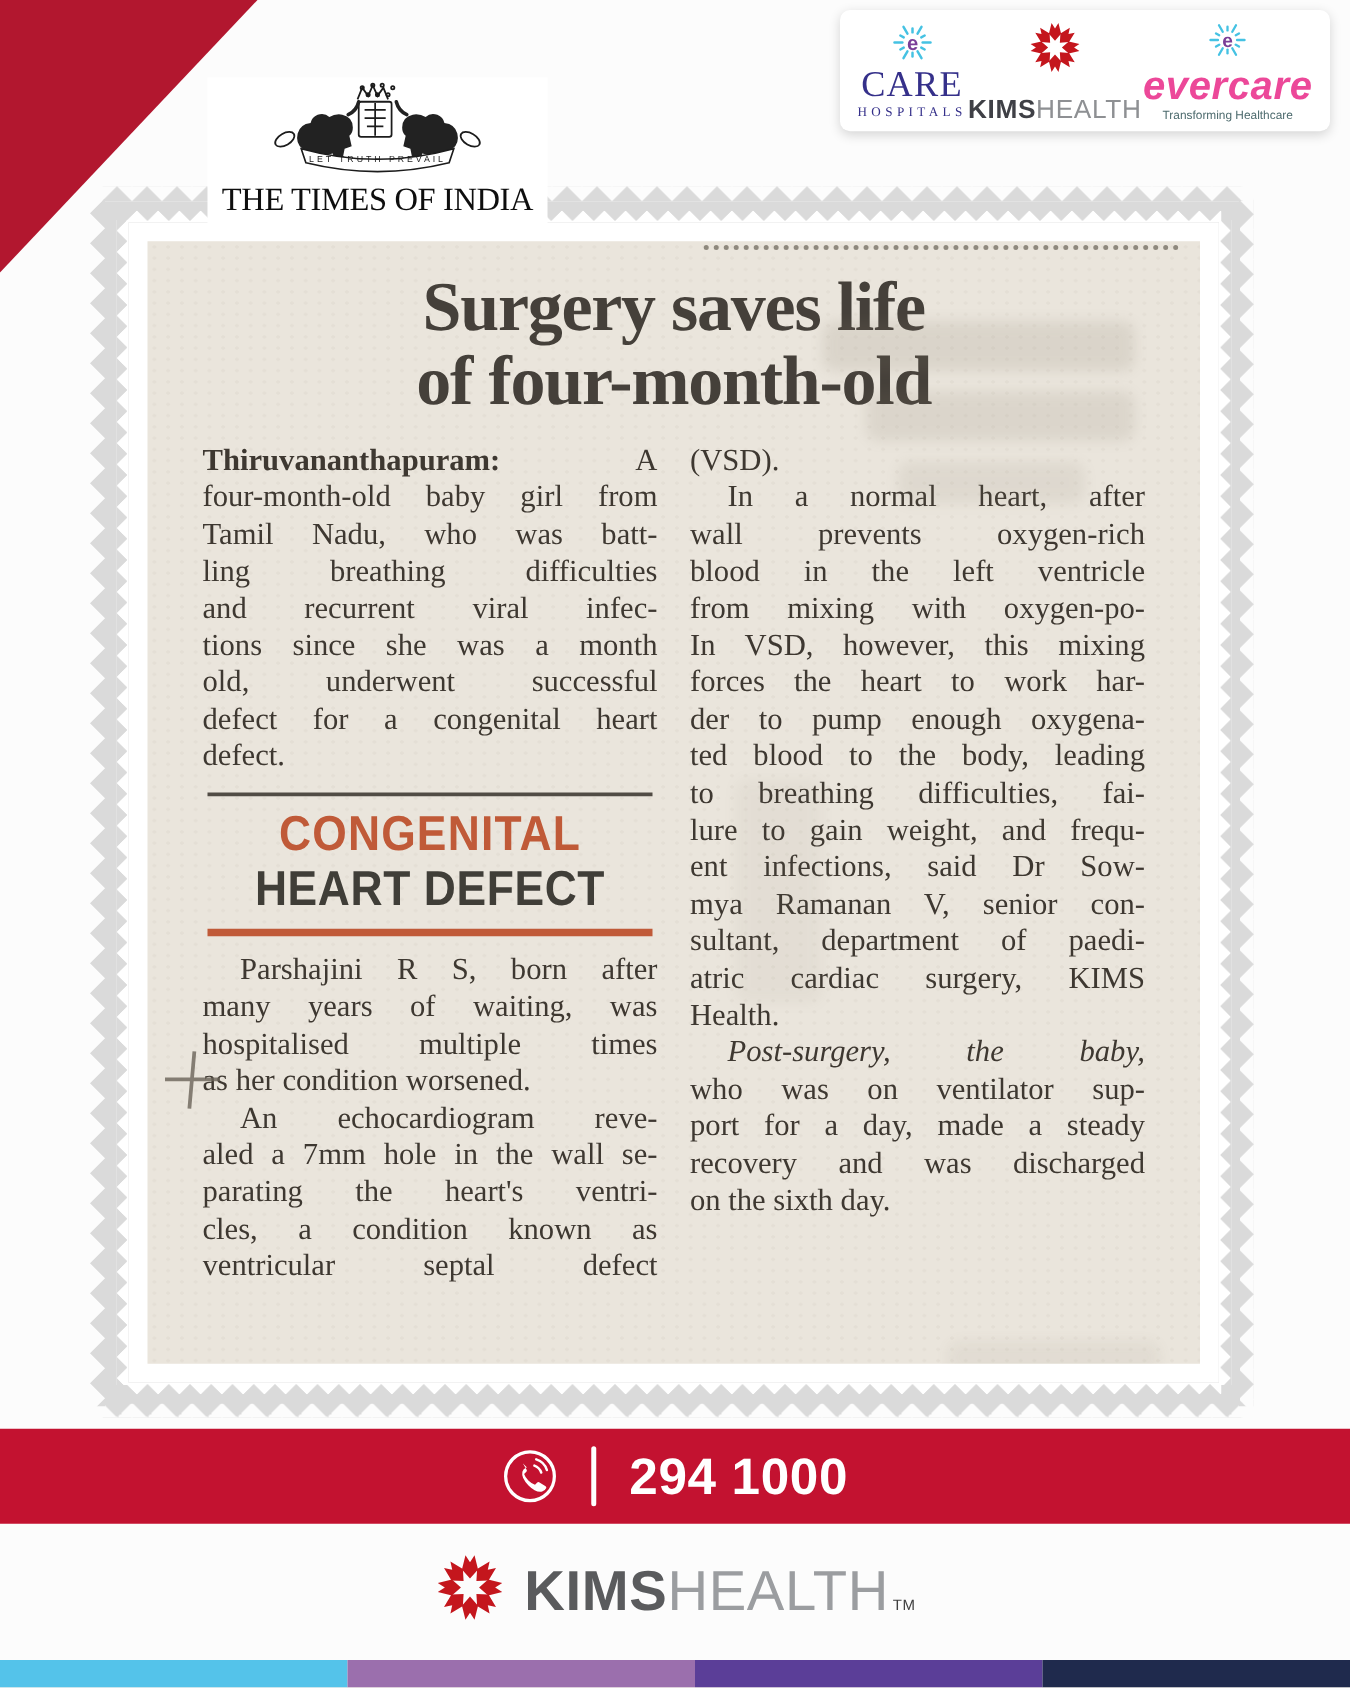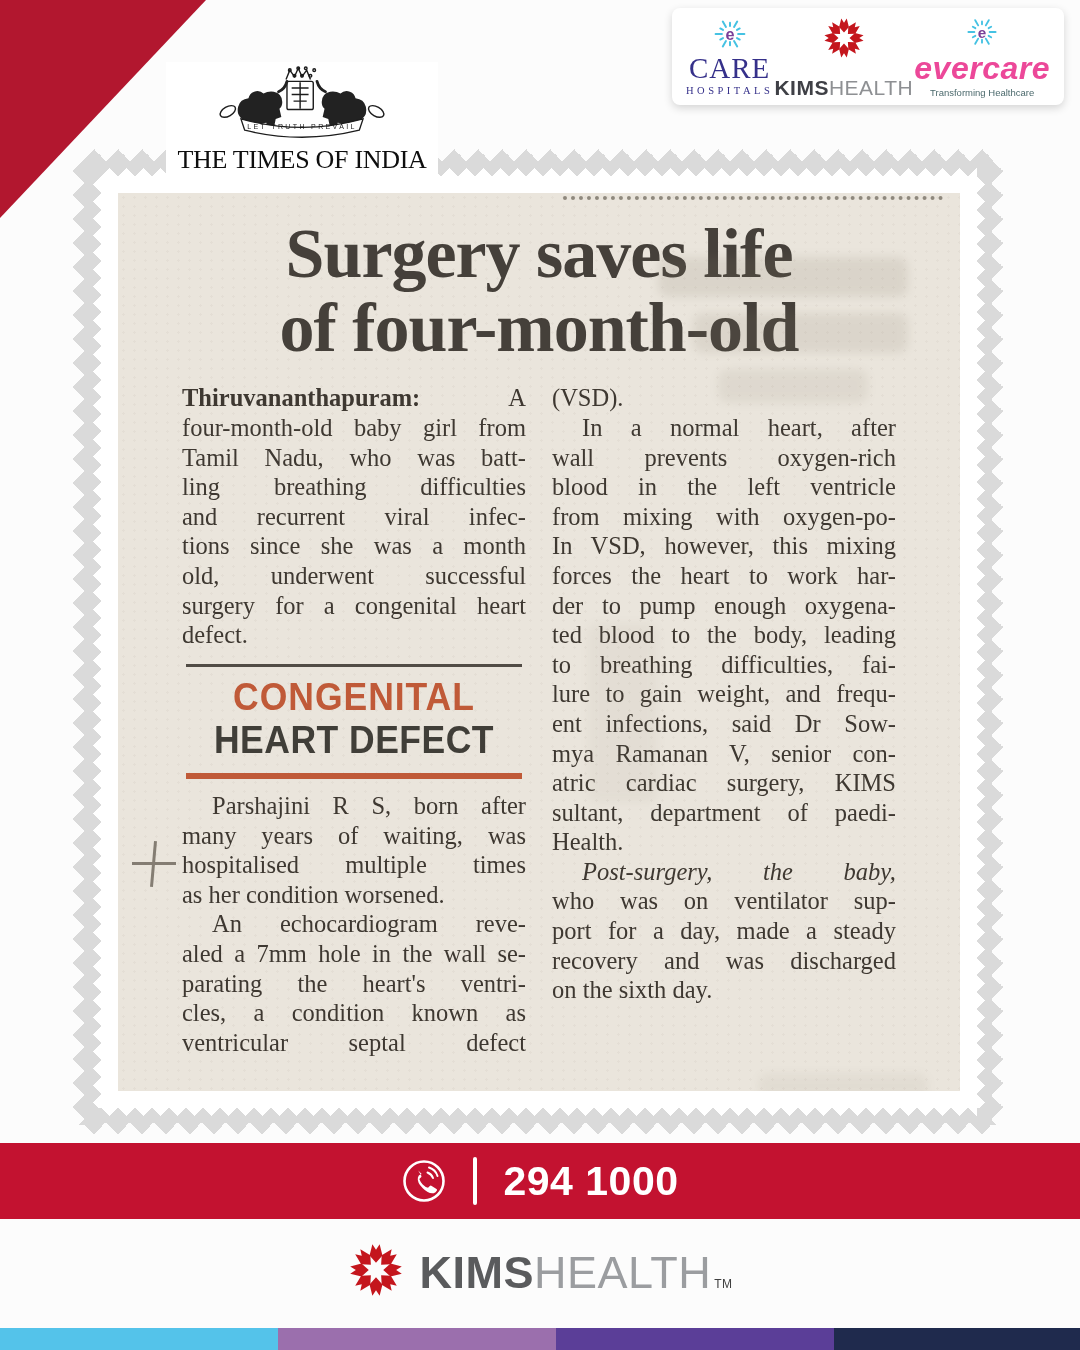--- a/index.html
+++ b/index.html
@@ -42,22 +42,22 @@
 
   .smudge { position:absolute; border-radius:10px; filter:blur(5px); background:#7d7361; }
   .sm1 { left:540px; top:64px;  width:250px; height:40px; opacity:.14; }
   .sm2 { left:575px; top:120px; width:215px; height:40px; opacity:.13; }
   .sm3 { left:600px; top:176px; width:150px; height:34px; opacity:.10; }
   .sm4 { left:470px; top:430px; width:70px;  height:180px; opacity:.06; }
   .sm5 { left:640px; top:880px; width:170px; height:26px; opacity:.07; }
 
   
   .headline { margin-top:24px; text-align:center; font-family:"Liberation Serif",serif;
-    font-weight:bold; font-size:70px; line-height:1.06; color:#45403a; letter-spacing:-1px; }
-  .cols { margin-top:18px; padding:0 64px; display:grid; grid-template-columns:1fr 1fr; column-gap:26px; }
+    font-weight:bold; font-size:56px; line-height:1.06; color:#45403a; letter-spacing:-1px; }
+  .cols { margin-top:18px; padding:0 44px; display:grid; grid-template-columns:1fr 1fr; column-gap:26px; }
   .col { font-family:"Liberation Serif",serif; font-size:24.5px; line-height:29.6px;
     color:#3e3831; }
   .tline { text-align:justify; text-align-last:justify; height:29.6px; overflow:hidden; }
   .tfirst { text-indent:30px; }
   .tlast { text-align-last:left; }
   .lead-line { display:flex; justify-content:space-between; height:29.6px; }
   .lead-bold { font-weight:bold; }
   .ital { font-style:italic; }
 
   .subhead { margin:14px 4px 12px; text-align:center; font-weight:bold; }
@@ -182,21 +182,21 @@
           <span class="lead-bold">Thiruvananthapuram:</span>
           <span>A</span>
         </div>
         <div>
             <div class="tline">four-month-old baby girl from</div>
             <div class="tline">Tamil Nadu, who was batt-</div>
             <div class="tline">ling breathing difficulties</div>
             <div class="tline">and recurrent viral infec-</div>
             <div class="tline">tions since she was a month</div>
             <div class="tline">old, underwent successful</div>
-            <div class="tline">surgery for a congenital heart</div>
+            <div class="tline">defect for a congenital heart</div>
           </div>
         <div class="tline tlast">defect.</div>
 
         <div class="subhead">
           <div class="rule-top"></div>
           <div class="sh1">CONGENITAL</div>
           <div class="sh2">HEART DEFECT</div>
           <div class="rule-bot"></div>
         </div>
 
@@ -224,22 +224,22 @@
             <div class="tline">blood in the left ventricle</div>
             <div class="tline">from mixing with oxygen-po-</div>
             <div class="tline">In VSD, however, this mixing</div>
             <div class="tline">forces the heart to work har-</div>
             <div class="tline">der to pump enough oxygena-</div>
             <div class="tline">ted blood to the body, leading</div>
             <div class="tline">to breathing difficulties, fai-</div>
             <div class="tline">lure to gain weight, and frequ-</div>
             <div class="tline">ent infections, said Dr Sow-</div>
             <div class="tline">mya Ramanan V, senior con-</div>
+            <div class="tline">sultant, department of paedi-</div>
             <div class="tline">atric cardiac surgery, KIMS</div>
-            <div class="tline">sultant, department of paedi-</div>
           </div>
         <div class="tline tlast">Health.</div>
 
         <div class="tline tfirst ital">Post-surgery, the baby,</div>
         <div>
             <div class="tline">who was on ventilator sup-</div>
             <div class="tline">port for a day, made a steady</div>
             <div class="tline">recovery and was discharged</div>
           </div>
         <div class="tline tlast">on the sixth day.</div>

